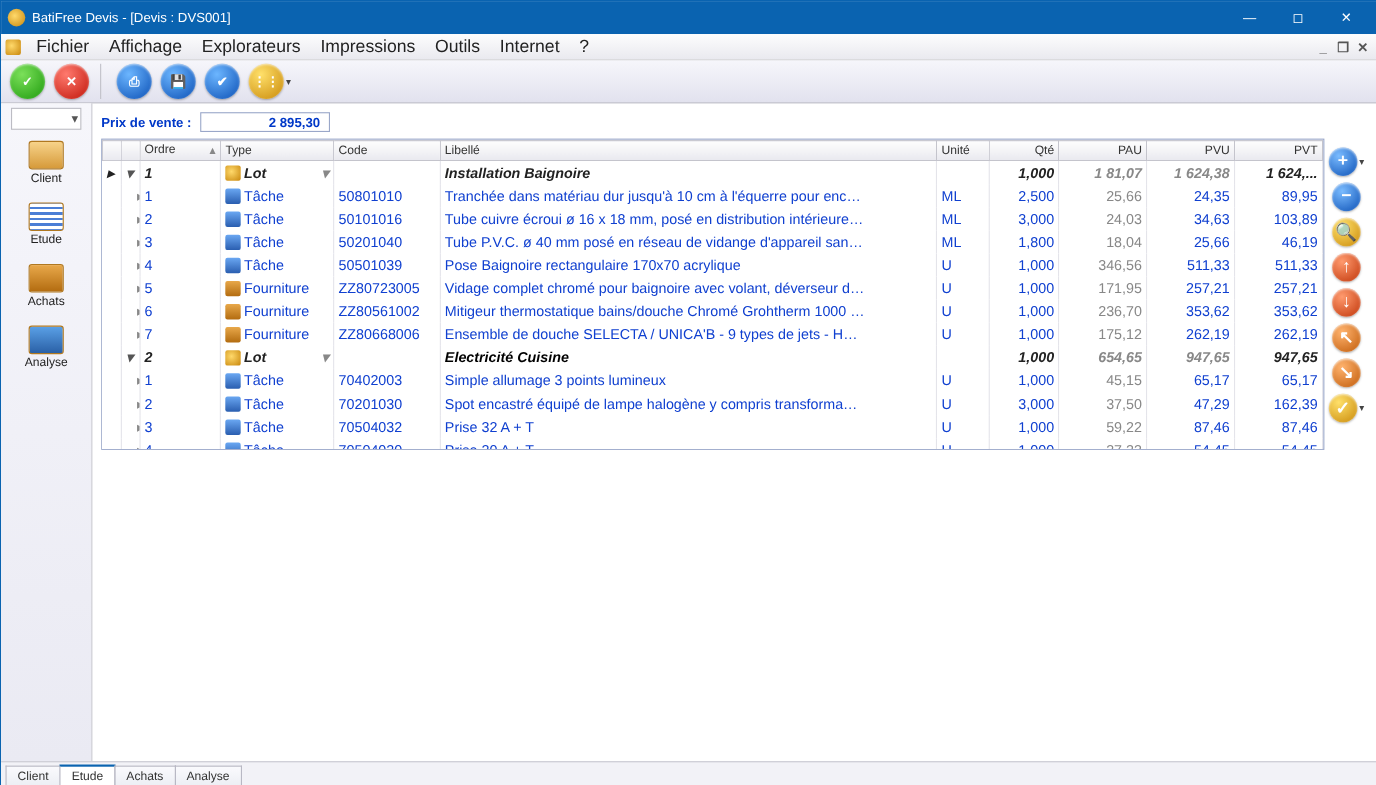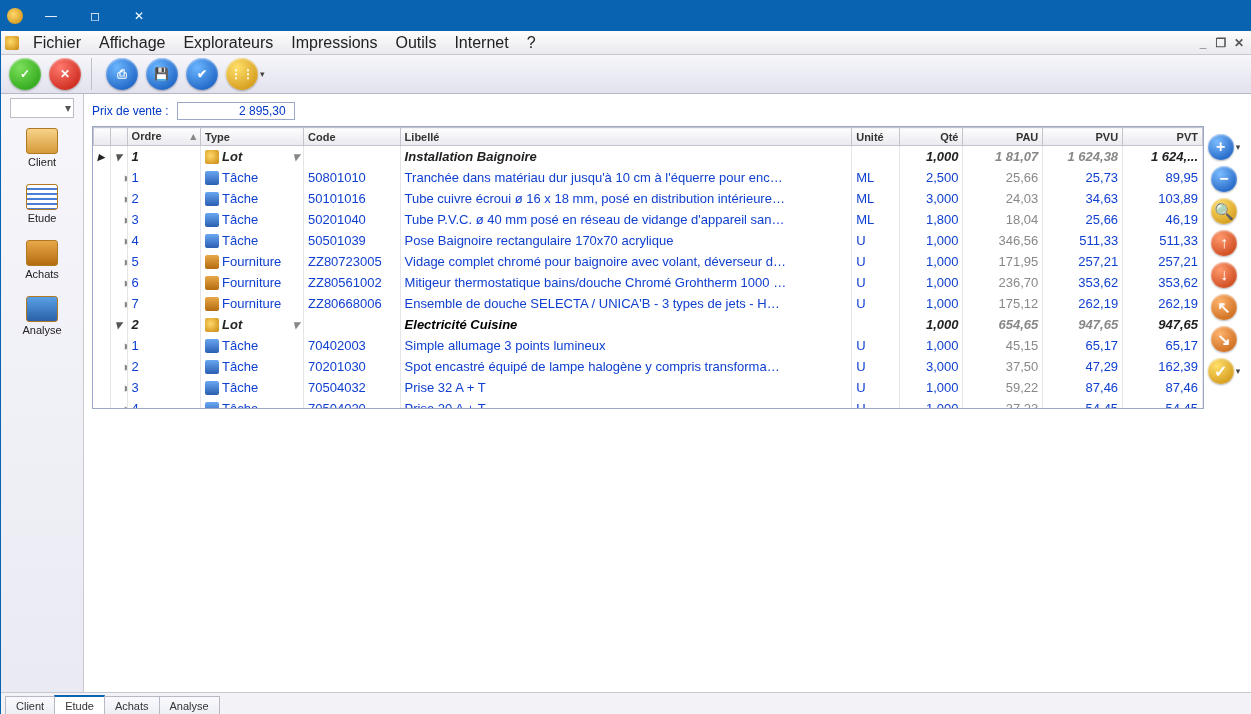--- a/index.html
+++ b/index.html
@@ -23,37 +23,37 @@
 .body{flex:1;display:flex;min-height:0}
 .sidebar{width:82px;background:linear-gradient(#f6f6fb,#eaeaf3);border-right:1px solid #c8c8d0;display:flex;flex-direction:column;align-items:center;padding-top:4px;gap:4px}
 .side-combo{width:60px;height:18px;border:1px solid #bcbcc4;background:#fff;display:flex;align-items:center;justify-content:flex-end;padding-right:2px;color:#555}
 .nav-item{display:flex;flex-direction:column;align-items:center;width:70px;padding:6px 0;color:#222;font-size:11px}
 .nav-icon{width:30px;height:24px;background:#dcb060;border:1px solid #b07820;border-radius:3px;margin-bottom:2px}
 .nav-icon.client{background:linear-gradient(#f7d38a,#d69a3a)}
 .nav-icon.etude{background:repeating-linear-gradient(#fff,#fff 3px,#4a7ed6 3px,#4a7ed6 5px)}
 .nav-icon.achats{background:linear-gradient(#e8a84a,#b36c10)}
 .nav-icon.analyse{background:linear-gradient(#5aa0e6,#2a60a6)}
 .main{flex:1;display:flex;flex-direction:column;padding:8px 8px 0 8px;min-width:0}
-.price-row{display:flex;align-items:center;gap:8px;margin-bottom:6px;color:#0038c8;font-weight:normal}
+.price-row{display:flex;align-items:center;gap:8px;margin-bottom:6px;color:#0038c8;font-weight:bold}
 .price-box{border:1px solid #9aa7c9;padding:1px 8px;min-width:100px;text-align:right;color:#0038c8;background:#fff}
 .action-col{width:40px;display:flex;flex-direction:column;align-items:center;gap:6px;padding:8px 0 0 0}
 .abtn{width:26px;height:26px;border-radius:50%;box-shadow:inset 0 1px 2px rgba(255,255,255,.7),0 1px 2px rgba(0,0,0,.3);position:relative;color:#fff;display:flex;align-items:center;justify-content:center;font-weight:bold;font-size:16px}
 .abtn.plus{background:radial-gradient(circle at 35% 30%,#7bbcff,#0a4fb5)}
 .abtn.minus{background:radial-gradient(circle at 35% 30%,#7bbcff,#0a4fb5)}
 .abtn.search{background:radial-gradient(circle at 35% 30%,#ffe06a,#c98908)}
 .abtn.up{background:radial-gradient(circle at 35% 30%,#ff9a6e,#c03408)}
 .abtn.down{background:radial-gradient(circle at 35% 30%,#ff9a6e,#c03408)}
 .abtn.nw{background:radial-gradient(circle at 35% 30%,#ffb36e,#c05a08)}
 .abtn.se{background:radial-gradient(circle at 35% 30%,#ffb36e,#c05a08)}
 .abtn.check{background:radial-gradient(circle at 35% 30%,#ffe06a,#c98908)}
 .drop{font-size:9px;color:#444;margin-left:2px}
 .grid-wrapper{flex:1;display:flex;min-height:0}
 .grid-container{flex:1;border:1px solid #9aa7c9;background:#fff;overflow:auto;min-width:0}
 table.grid{border-collapse:collapse;width:100%;table-layout:fixed}
-table.grid th{background:linear-gradient(#fdfdfd,#e9e9ef);border:1px solid #c4c4cc;font-weight:bold;font-size:11px;color:#333;padding:2px 4px;text-align:left;position:sticky;top:0;white-space:nowrap;overflow:hidden}
+table.grid th{background:linear-gradient(#fdfdfd,#e9e9ef);border:1px solid #c4c4cc;font-weight:normal;font-size:11px;color:#333;padding:2px 4px;text-align:left;position:sticky;top:0;white-space:nowrap;overflow:hidden}
 table.grid th.num{text-align:right}
 table.grid td{border-right:1px solid #e4e4ea;padding:1px 4px;font-size:13px;white-space:nowrap;overflow:hidden;text-overflow:ellipsis;height:19px}
 .sel{width:14px}
 .c-ordre{color:#1040d0}
 .c-type{color:#1040d0}
 .c-code{color:#1040d0}
 .c-lib{color:#1040d0}
 .c-unit{color:#1040d0}
 .c-num{text-align:right;color:#1040d0}
 .c-gray{color:#888;text-align:right}
@@ -79,20 +79,21 @@
 col.pau{width:76px}
 col.pvu{width:76px}
 col.pvt{width:76px}
 </style>
 </head>
 <body>
 
 <div class="window">
   <div class="titlebar">
     <div class="app-icon"></div>
+    <div class="title">BatiFree Devis - [Devis : DVS001]</div>
     <div class="winbtn">—</div>
     <div class="winbtn">◻</div>
     <div class="winbtn close">✕</div>
   </div>
 
   <div class="menubar">
     <div class="small-icon"></div>
     <div id="menu-items" style="display: contents;"><div class="mi">Fichier</div><div class="mi">Affichage</div><div class="mi">Explorateurs</div><div class="mi">Impressions</div><div class="mi">Outils</div><div class="mi">Internet</div><div class="mi">?</div></div>
     <div class="mdi-controls">
       <span>_</span>
@@ -185,21 +186,21 @@
                 <tr>
                   <td class="tri"></td>
                   <td class="tri"><span style="padding-left:10px;color:#888">▸</span></td>
                   <td class="c-ordre">1</td>
                   <td class="c-type"><span class="type-icon ico-tache"></span>Tâche</td>
                   <td class="c-code">50801010</td>
                   <td class="c-lib">Tranchée dans matériau dur jusqu'à 10 cm à l'équerre pour enc…</td>
                   <td class="c-unit">ML</td>
                   <td class="c-num">2,500</td>
                   <td class="c-gray">25,66</td>
-                  <td class="c-num">25,73</td>
+                  <td class="c-num">24,35</td>
                   <td class="c-num">89,95</td>
                 </tr>
                 <tr>
                   <td class="tri"></td>
                   <td class="tri"><span style="padding-left:10px;color:#888">▸</span></td>
                   <td class="c-ordre">2</td>
                   <td class="c-type"><span class="type-icon ico-tache"></span>Tâche</td>
                   <td class="c-code">50101016</td>
                   <td class="c-lib">Tube cuivre écroui ø 16 x 18 mm, posé en distribution intérieure…</td>
                   <td class="c-unit">ML</td>
@@ -259,21 +260,21 @@
                   <td class="c-gray">236,70</td>
                   <td class="c-num">353,62</td>
                   <td class="c-num">353,62</td>
                 </tr>
                 <tr>
                   <td class="tri"></td>
                   <td class="tri"><span style="padding-left:10px;color:#888">▸</span></td>
                   <td class="c-ordre">7</td>
                   <td class="c-type"><span class="type-icon ico-fourn"></span>Fourniture</td>
                   <td class="c-code">ZZ80668006</td>
-                  <td class="c-lib">Ensemble de douche SELECTA / UNICA'B  - 3 types de jets - H…</td>
+                  <td class="c-lib">Ensemble de douche SELECTA / UNICA'B  - 9 types de jets - H…</td>
                   <td class="c-unit">U</td>
                   <td class="c-num">1,000</td>
                   <td class="c-gray">175,12</td>
                   <td class="c-num">262,19</td>
                   <td class="c-num">262,19</td>
                 </tr>
                 <tr class="lot">
                   <td class="tri"></td>
                   <td class="tri" style="color: rgb(85, 85, 85);">▾</td>
                   <td class="c-ordre" style="color: rgb(34, 34, 34);">2</td>

